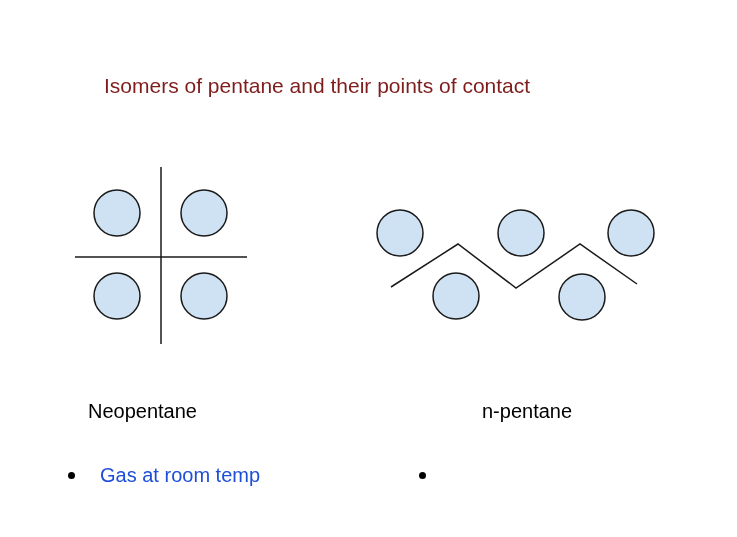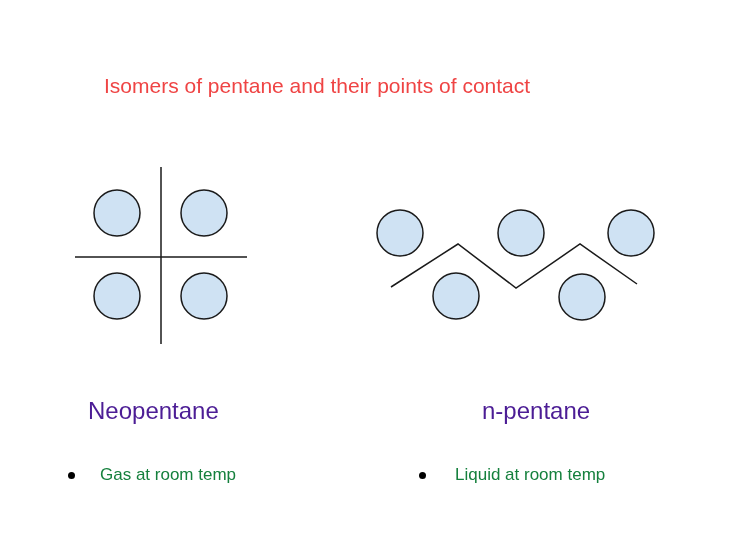--- a/index.html
+++ b/index.html
@@ -23,29 +23,29 @@
     width: 737px;
     height: 537px;
   }
   .slide-title {
     position: absolute;
     left: 104px;
     top: 73px;
     font-size: 21px;
     line-height: 26px;
     white-space: nowrap;
-    color: #ef4444;
+    color: #7f1d1d;
   }
   .figure-label {
     position: absolute;
     top: 397px;
-    font-size: 24px;
+    font-size: 20px;
     line-height: 28px;
     white-space: nowrap;
-    color: #4c1d95;
+    color: #000000;
   }
   .figure-label.left  { left: 88px; }
   .figure-label.right { left: 482px; }
   .bullet-row {
     position: absolute;
     top: 464px;
     height: 22px;
     display: flex;
     align-items: center;
     white-space: nowrap;
@@ -55,23 +55,23 @@
   .bullet-dot {
     width: 7px;
     height: 7px;
     border-radius: 50%;
     background: #000000;
     flex: 0 0 auto;
   }
   .bullet-row.left  .bullet-dot { margin-right: 25px; }
   .bullet-row.right .bullet-dot { margin-right: 29px; }
   .bullet-text {
-    font-size: 17px;
+    font-size: 20px;
     line-height: 22px;
-    color: #15803d;
+    color: #1d4ed8;
   }
 </style>
 </head>
 <body>
 
 <div id="slide">
 
   <svg id="diagram-svg" viewBox="0 0 737 537" xmlns="http://www.w3.org/2000/svg">
       <polyline points="161,167 161,344" fill="none" stroke="#1a1a1a" stroke-width="1.5"></polyline>
       <polyline points="75,257 247,257" fill="none" stroke="#1a1a1a" stroke-width="1.5"></polyline>
@@ -93,16 +93,15 @@
 
   <div class="figure-label right">n-pentane</div>
 
   <div class="bullet-row left">
     <span class="bullet-dot"></span>
     <span class="bullet-text">Gas at room temp</span>
   </div>
 
   <div class="bullet-row right">
     <span class="bullet-dot"></span>
-    <span class="bullet-text">Liquid at room temp</span>
   </div>
 
 </div>
 
 </body></html>

